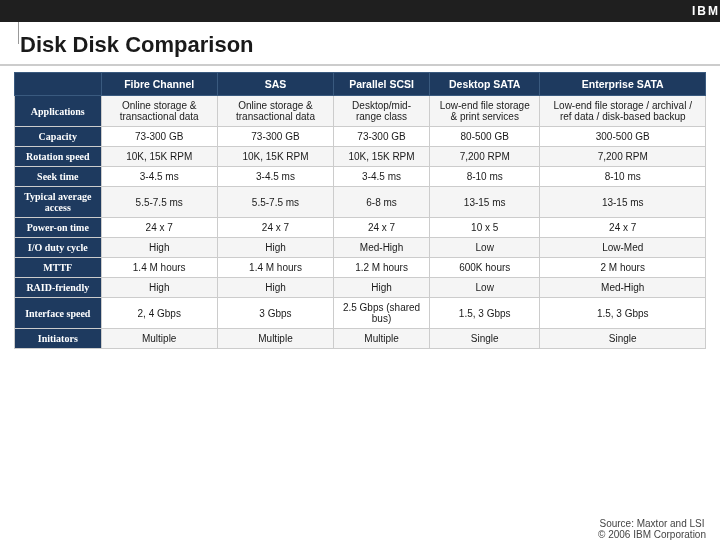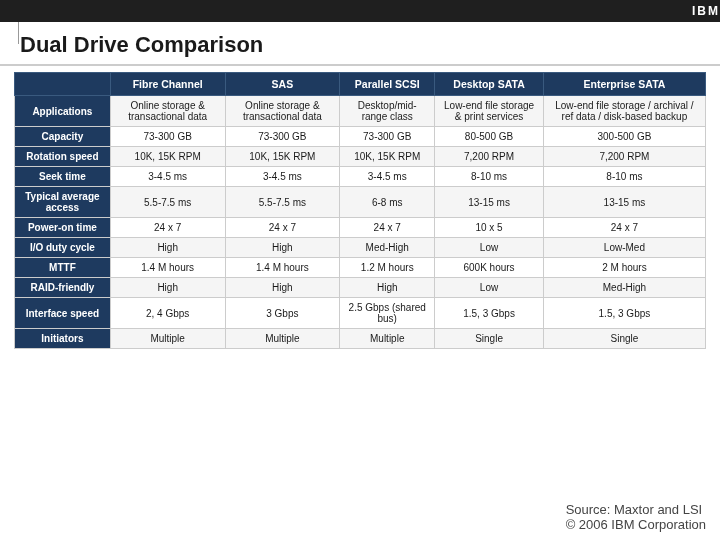--- a/index.html
+++ b/index.html
@@ -73,36 +73,37 @@
       color: #1a1a1a;
       vertical-align: middle;
       font-size: 10px;
     }
     tbody tr td:first-child {
       text-align: center;
       font-weight: bold;
       background: #1e3a5f;
       color: #ffffff;
       font-size: 10px;
+      font-family: Liberation Serif, serif;
     }
 
     tbody tr:nth-child(odd) td:not(:first-child) {
       background: #f5f5f5;
     }
     tbody tr:nth-child(even) td:not(:first-child) {
       background: #ffffff;
     }
 
     
     .footer {
       position: absolute;
-      bottom: 8px;
+      bottom: 0;
       right: 14px;
-      text-align: left;
-      font-size: 13px;
+      text-align: center;
+      font-size: 10px;
       color: #444;
     }
     .top-vert-line {
       position: absolute;
       left: 18px;
       top: 22px;
       width: 1px;
       height: 22px;
       background: #999;
     }
@@ -110,21 +111,21 @@
 </head>
 <body>
 
 <div class="top-bar">
   <span class="ibm-logo">IBM</span>
 </div>
 
 <div class="top-vert-line"></div>
 
 <div class="header">
-  <h1>Dual Drive Comparison</h1>
+  <h1>Disk Disk Comparison</h1>
 </div>
 
 <div class="table-container">
   <table>
     <thead>
       <tr>
         <th></th>
         <th>Fibre Channel</th>
         <th>SAS</th>
         <th>Parallel SCSI</th>

